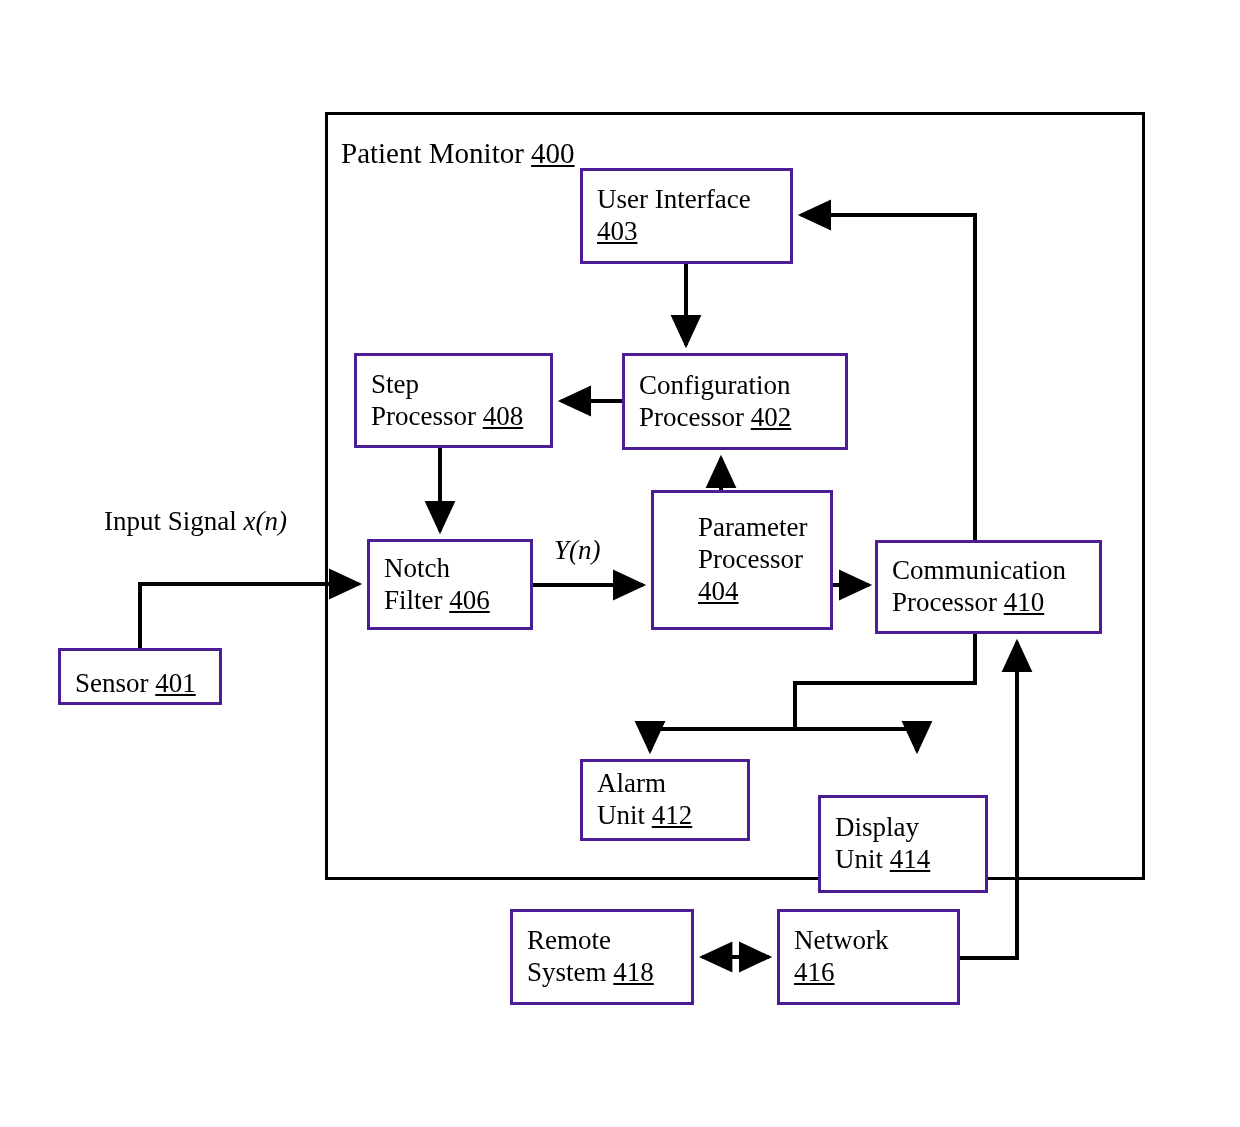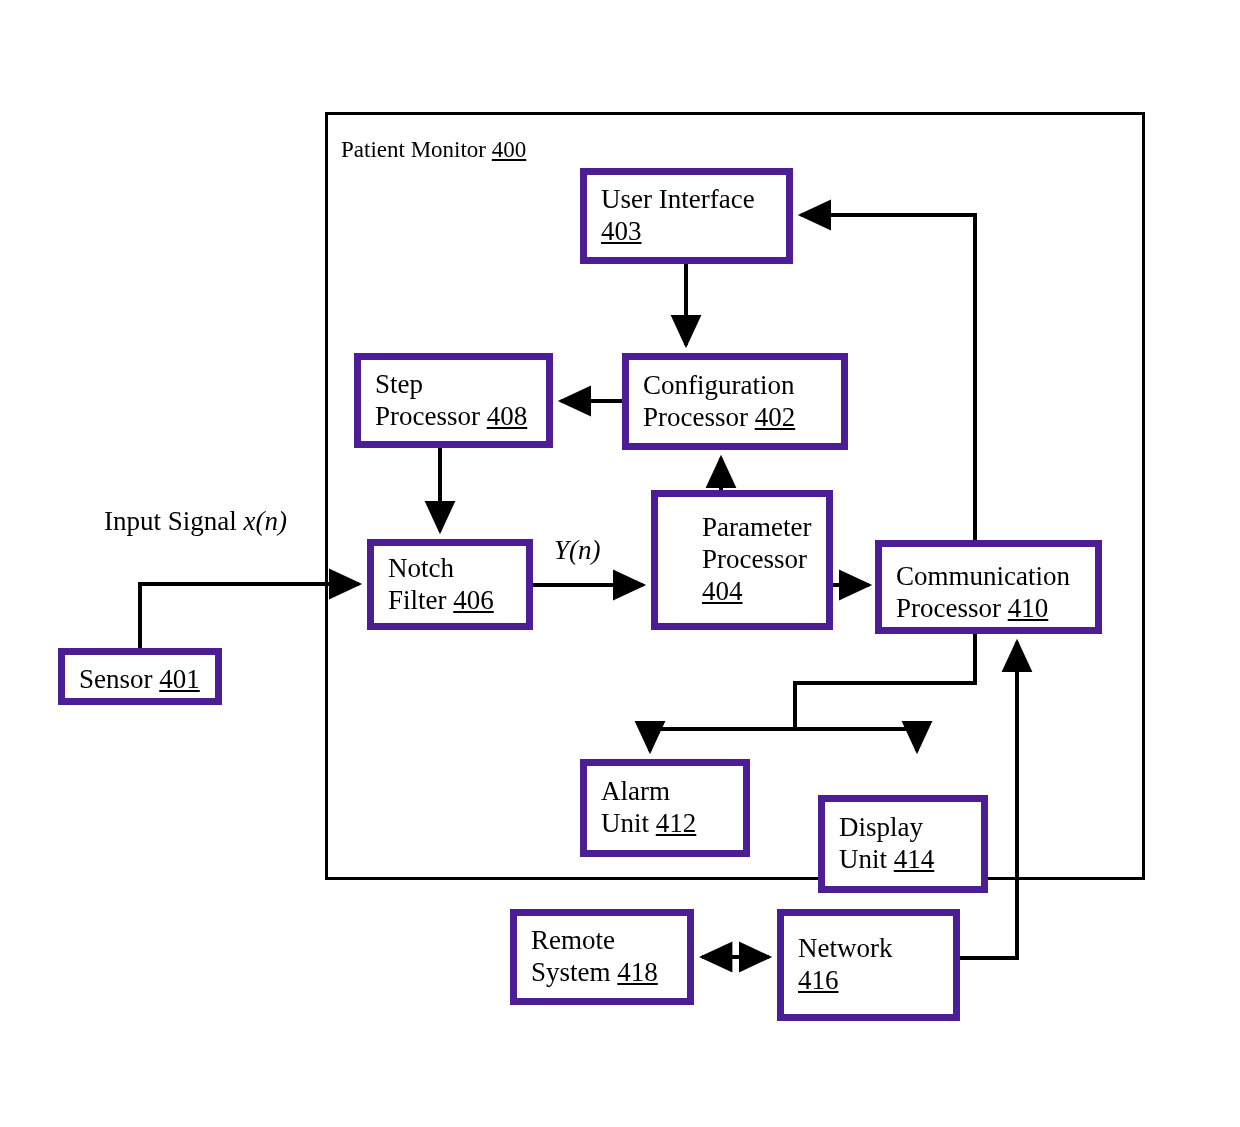--- a/index.html
+++ b/index.html
@@ -20,21 +20,21 @@
   }
   #wires {
     position: absolute;
     left: 0; top: 0;
     width: 1240px;
     height: 1127px;
   }
   .node {
     position: absolute;
     box-sizing: border-box;
-    border: 7px solid #4c1d95;
+    border: 3px solid #4c1d95;
     background: #ffffff;
     display: flex;
     flex-direction: column;
     justify-content: center;
     align-items: flex-start;
     padding: 2px 14px;
     line-height: 1.18;
     font-size: 27px;
     color: #000000;
     z-index: 5;
@@ -42,21 +42,21 @@
   .node .ln { white-space: nowrap; display: block; }
   .container-box {
     position: absolute;
     box-sizing: border-box;
     border: 3px solid #000000;
     background: transparent;
     z-index: 1;
   }
   .container-label {
     position: absolute;
-    font-size: 23px;
+    font-size: 29px;
     line-height: 1.2;
     color: #000000;
     z-index: 6;
     white-space: nowrap;
   }
   .free-label {
     position: absolute;
     font-size: 27px;
     line-height: 1.2;
     color: #000000;
@@ -161,45 +161,45 @@
       <span class="ref">406</span>
     </span>
   </div>
 
   <div class="node" style="left:651px; top:490px; width:182px; height:140px;padding-left:44px;">
     <span class="ln">Parameter</span>
     <span class="ln">Processor</span>
     <span class="ln ref">404</span>
   </div>
 
-  <div class="node" style="left:875px; top:540px; width:227px; height:94px;justify-content:flex-end;">
+  <div class="node" style="left:875px; top:540px; width:227px; height:94px;">
     <span class="ln">Communication</span>
     <span class="ln">
       <span>Processor</span>
       <span class="ref">410</span>
     </span>
   </div>
 
-  <div class="node" style="left:580px; top:759px; width:170px; height:98px;text-align:right;">
+  <div class="node" style="left:580px; top:759px; width:170px; height:82px;text-align:right;">
     <span class="ln">Alarm</span>
     <span class="ln">
       <span>Unit</span>
       <span class="ref">412</span>
     </span>
   </div>
 
   <div class="node" style="left:818px; top:759px; width:170px; height:98px;margin-top:36px;">
     <span class="ln">Display</span>
     <span class="ln">
       <span>Unit</span>
       <span class="ref">414</span>
     </span>
   </div>
 
-  <div class="node" style="left:777px; top:909px; width:183px; height:112px;">
+  <div class="node" style="left:777px; top:909px; width:183px; height:96px;">
     <span class="ln">Network</span>
     <span class="ln ref">416</span>
   </div>
 
   <div class="node" style="left:510px; top:909px; width:184px; height:96px;">
     <span class="ln">Remote</span>
     <span class="ln">
       <span>System</span>
       <span class="ref">418</span>
     </span>

